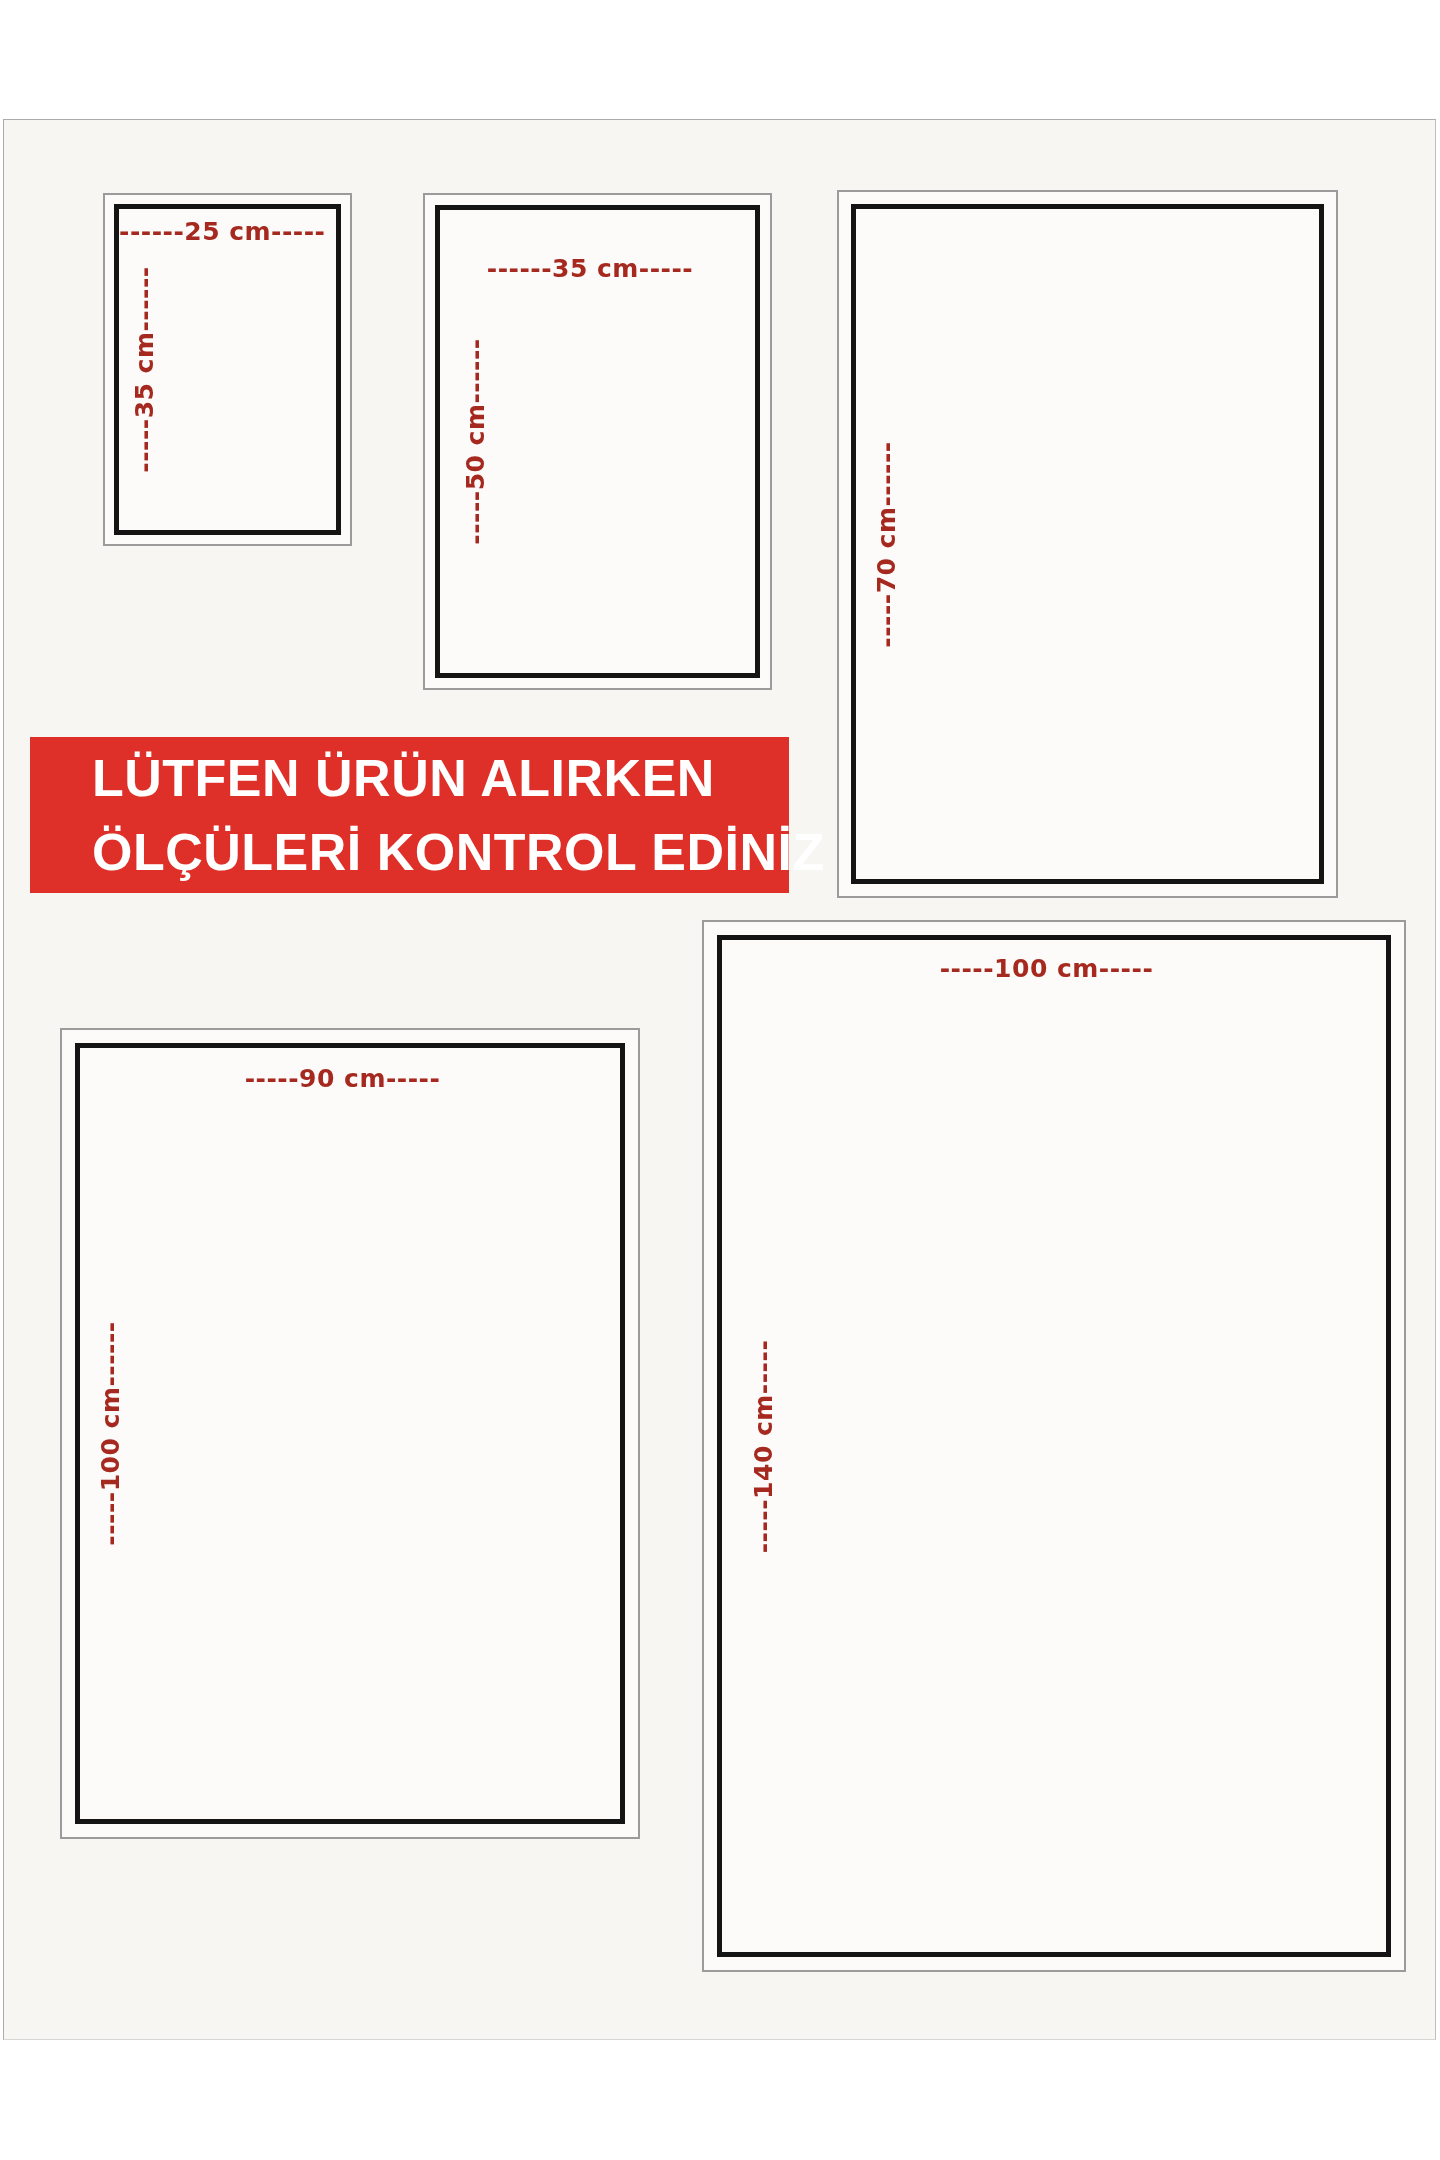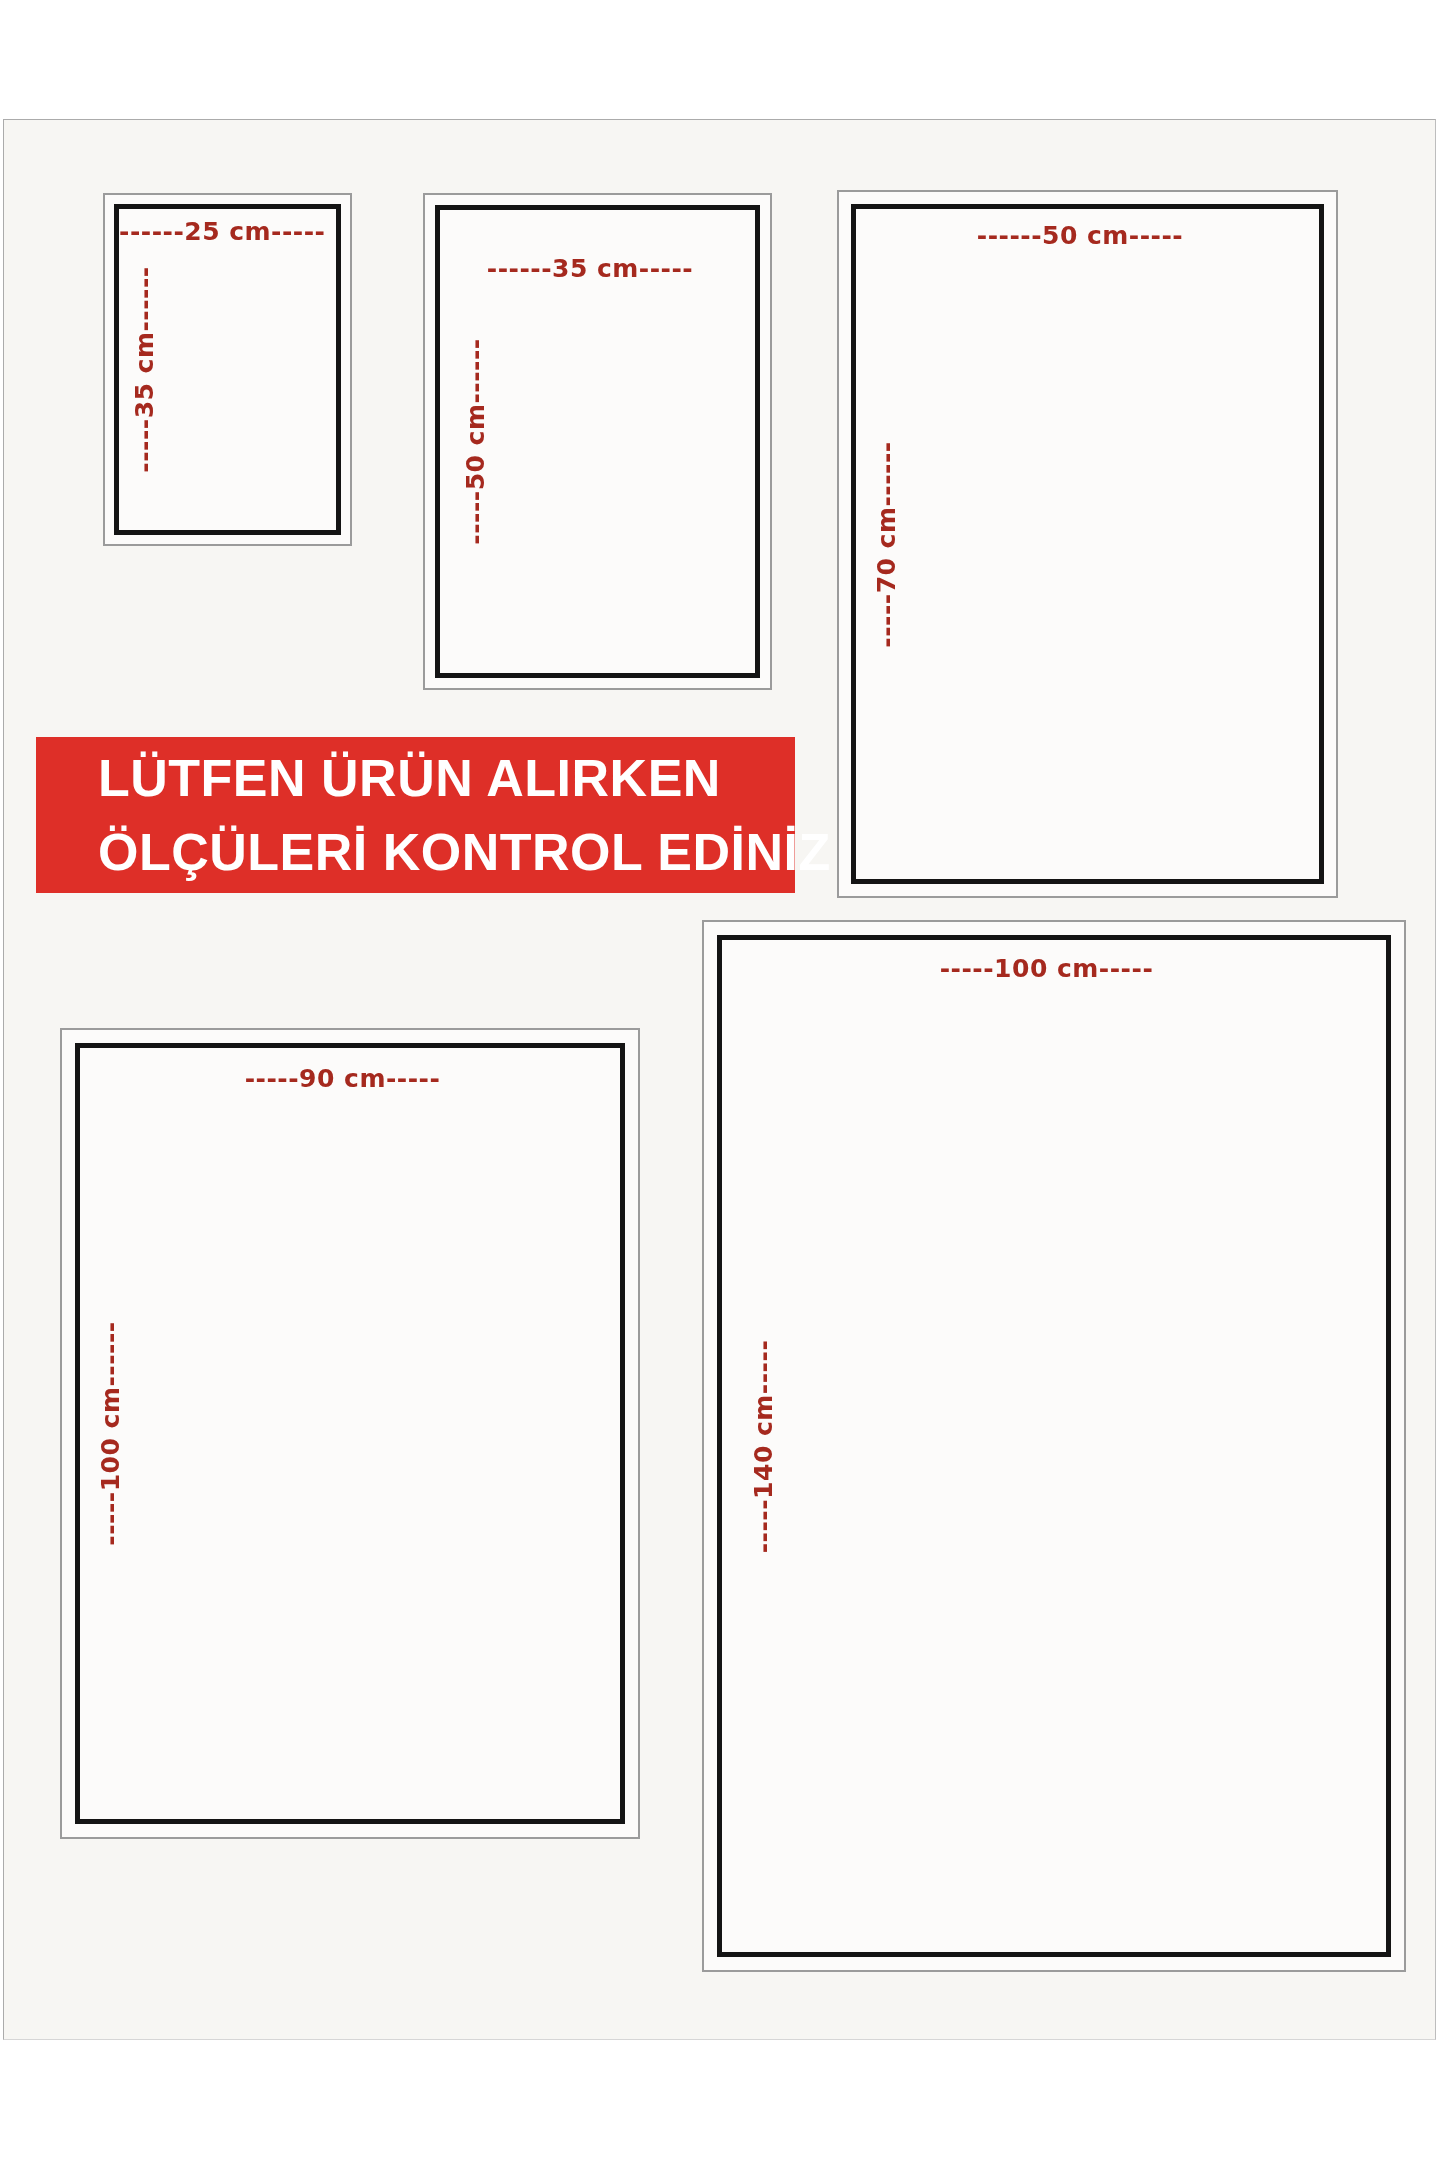--- a/index.html
+++ b/index.html
@@ -52,21 +52,21 @@
     display:flex;align-items:center;justify-content:center;
   }
   .v-label{
     transform:rotate(-90deg);
     transform-origin:center center;
     white-space:nowrap;
     color:var(--dimension-label);
     font-weight:bold;font-size:25px;letter-spacing:0.5px;
   }
   .banner{
-    position:absolute;left:36px;top:737px;width:759px;height:156px;
+    position:absolute;left:30px;top:737px;width:759px;height:156px;
     background:var(--banner-background);
     color:var(--banner-text);
     display:flex;flex-direction:column;justify-content:center;
     padding-left:62px;
   }
   .banner .line{
     font-weight:bold;font-size:52px;line-height:74px;
     letter-spacing:0.5px;
     font-family:"Liberation Sans", sans-serif;
     white-space:nowrap;
@@ -108,21 +108,20 @@
   <div class="inner">
     <div class="h-label">------35 cm-----</div>
     <div class="v-col">
       <span class="v-label">-----50 cm------</span>
     </div>
   </div>
 </div>
 
 <div id="box-50x70" class="sizebox inset12">
   <div class="inner">
-    <div class="h-label">------50 cm-----</div>
     <div class="v-col">
       <span class="v-label">-----70 cm------</span>
     </div>
   </div>
 </div>
 
 <div class="banner">
   <div class="line">LÜTFEN ÜRÜN ALIRKEN</div>
   <div class="line">ÖLÇÜLERİ KONTROL EDİNİZ</div>
 </div>

